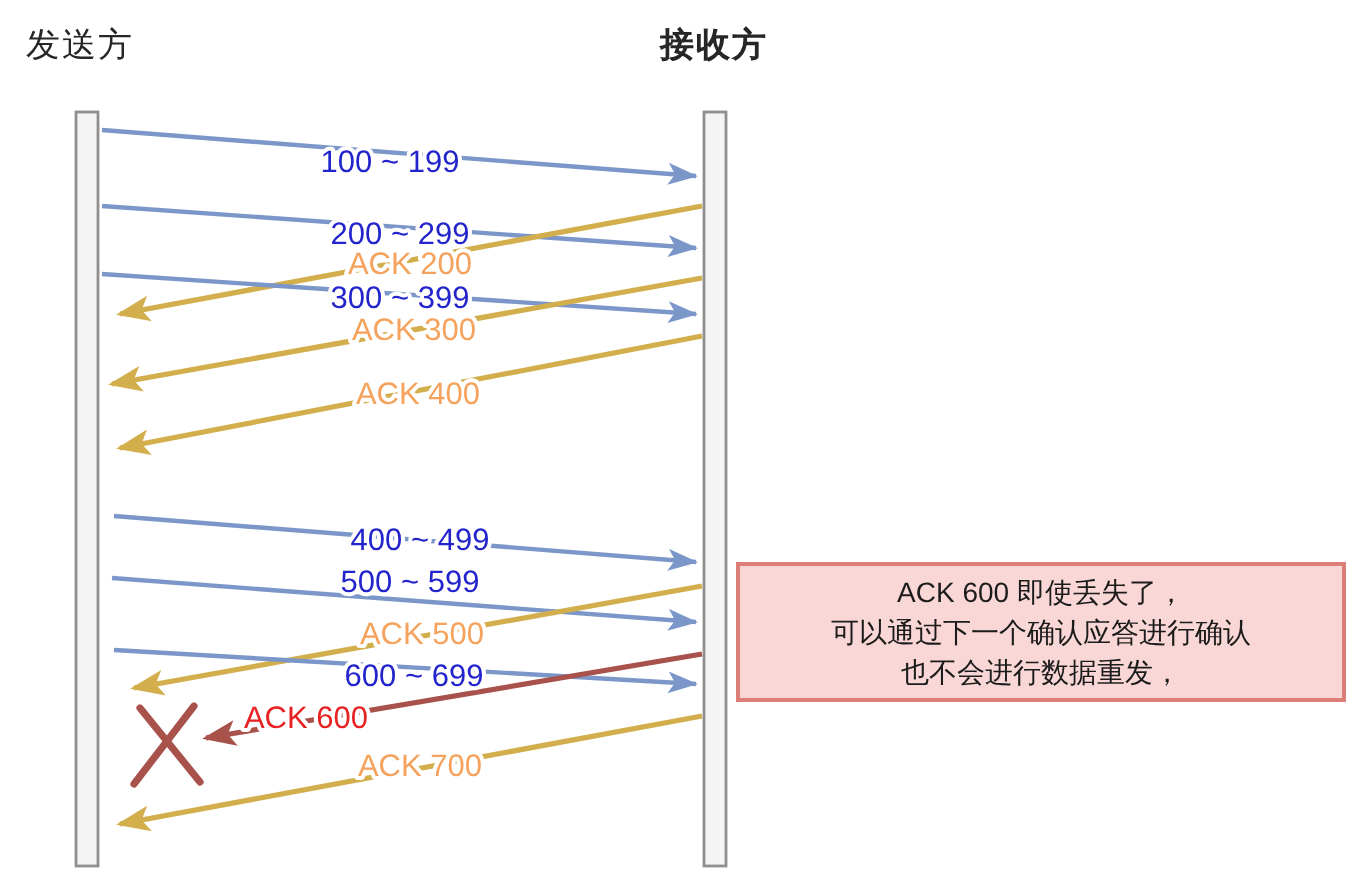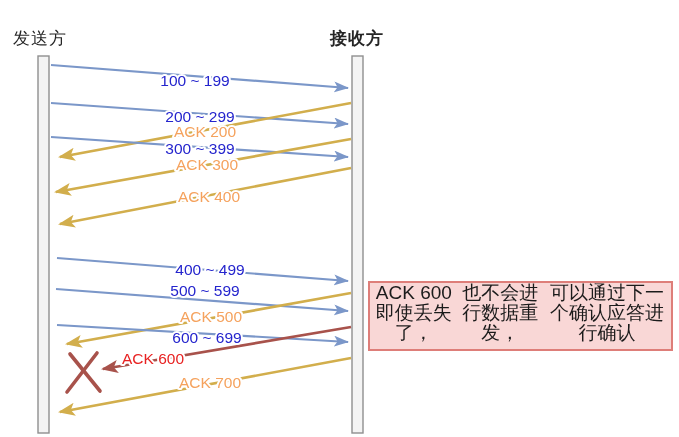--- a/index.html
+++ b/index.html
@@ -1,35 +1,35 @@
 <!DOCTYPE html>
 <html><head>
 <meta charset="utf-8">
 <style>
   html,body{margin:0;padding:0;}
   body{
     width:679px;height:437px;position:relative;background:#ffffff;
     font-family:"Liberation Sans","DejaVu Sans",sans-serif;overflow:hidden;
   }
   .hdr{
-    position:absolute;top:11px;font-size:17px;color:#262626;letter-spacing:1px;margin-top:16px;
+    position:absolute;top:11px;font-size:17px;color:#262626;letter-spacing:1px;
   }
   #hdr-sender{left:13px;}
   #hdr-receiver{left:330px;font-weight:bold;}
   #diag{position:absolute;left:0;top:0;}
   .lbl{
     font-family:"Liberation Sans","DejaVu Sans",sans-serif;
     font-size:15.5px;text-anchor:middle;
     paint-order:stroke fill;stroke:#ffffff;stroke-width:4px;stroke-linejoin:round;
   }
   #note-box{
     position:absolute;left:368px;top:281px;width:301px;height:66px;
     background:#f9d7d6;border:2px solid #de7e79;
-    display:flex;flex-direction:row;justify-content:center;
-    text-align:center;font-size:19px;line-height:20px;color:#1b1b1b;
+    display:flex;flex-direction:column;justify-content:center;
+    text-align:center;font-size:14px;line-height:20px;color:#1b1b1b;
   }
 </style>
 </head>
 <body>
 
 <div class="hdr" id="hdr-sender">发送方</div>
 <div class="hdr" id="hdr-receiver">接收方</div>
 
 <svg id="diag" width="679" height="437" viewBox="0 0 679 437">
   <defs>
@@ -76,15 +76,15 @@
       <text x="205" y="296" class="lbl" fill="#2424cd">500 ~ 599</text>
       <text x="211" y="322" class="lbl" fill="#f5a25d">ACK 500</text>
       <text x="207" y="343" class="lbl" fill="#2424cd">600 ~ 699</text>
       <text x="153" y="364" class="lbl" fill="#e82222">ACK 600</text>
       <text x="210" y="388" class="lbl" fill="#f5a25d">ACK 700</text>
     </g>
 </svg>
 
 <div id="note-box" style="background: rgb(249, 215, 214); border-color: rgb(222, 126, 121);">
   <div>ACK 600 即使丢失了，</div>
+  <div>可以通过下一个确认应答进行确认</div>
   <div>也不会进行数据重发，</div>
-  <div>可以通过下一个确认应答进行确认</div>
 </div>
 
 </body></html>

